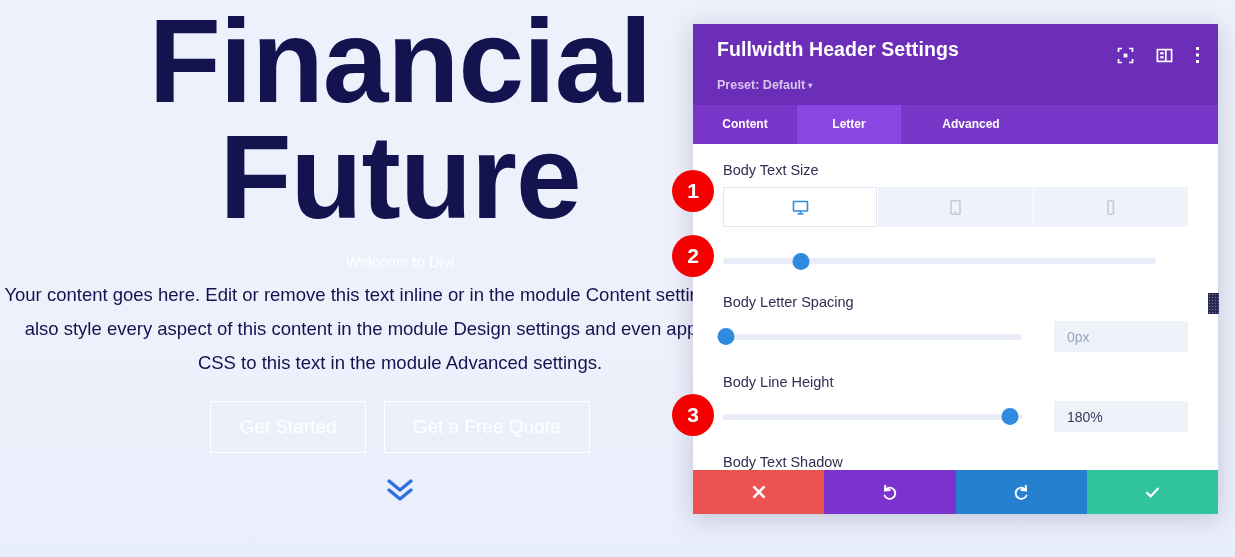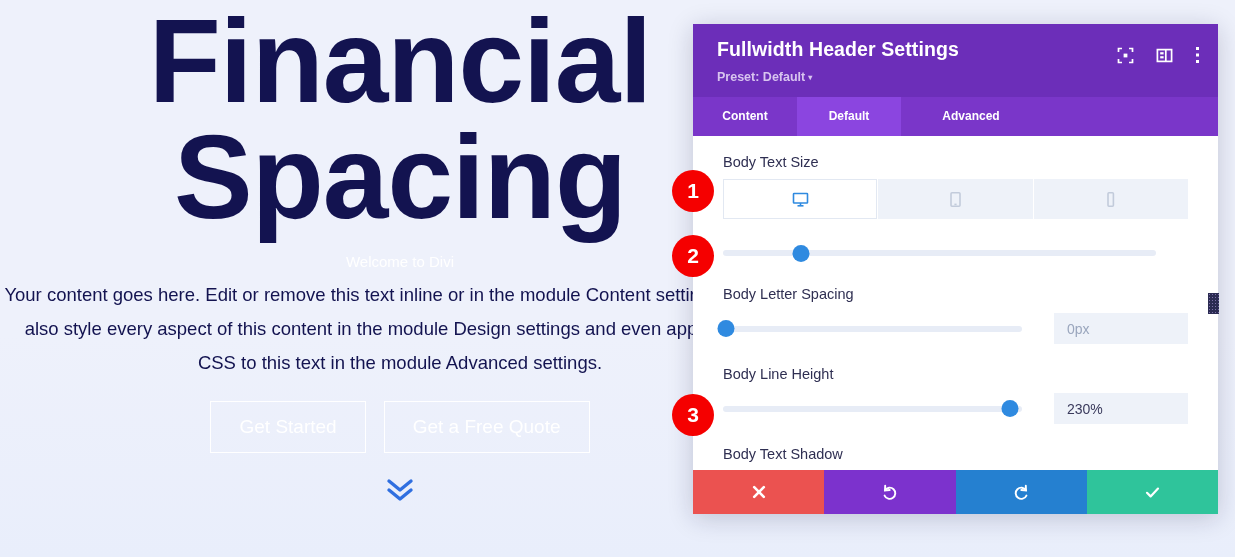--- a/index.html
+++ b/index.html
@@ -88,21 +88,21 @@
     position:relative;
     flex:0 0 auto;
   }
   .modal-title {
     color:#ffffff;
     font-size:19.5px;
     font-weight:bold;
     letter-spacing:0.1px;
   }
   .modal-preset {
-    margin-top:9px;
+    margin-top:17px;
     color:#d8c4ef;
     font-size:12.5px;
     font-weight:bold;
     cursor:pointer;
     display:inline-block;
   }
   .modal-preset .caret { font-size:8px; margin-left:3px; vertical-align:middle; }
   .header-icons {
     position:absolute;
     right:18px; top:22px;
@@ -245,21 +245,21 @@
     z-index:40;
   }
 </style>
 </head>
 <body>
 
 <div class="canvas">
   <div class="hero">
     <div class="hero-title">
       <span>Financial</span>
-      <span class="line2">Spacing</span>
+      <span class="line2">Future</span>
     </div>
     <div class="welcome">Welcome to Divi</div>
     <div class="hero-body">Your content goes here. Edit or remove this text inline or in the module Content settings. You can also style every aspect of this content in the module Design settings and even apply custom CSS to this text in the module Advanced settings.</div>
     <div class="hero-buttons">
       <button class="hero-btn">Get Started</button>
       <button class="hero-btn">Get a Free Quote</button>
     </div>
     <div class="scroll-chevron">
       <svg width="34" height="30" viewBox="0 0 34 30" fill="none" stroke="currentColor" stroke-width="3.4" stroke-linecap="round" stroke-linejoin="round">
         <polyline points="6,8 17,17 28,8"></polyline>
@@ -299,21 +299,21 @@
           <rect x="1" y="1" width="3" height="3"></rect>
           <rect x="1" y="7.5" width="3" height="3"></rect>
           <rect x="1" y="14" width="3" height="3"></rect>
         </svg>
       </span>
     </div>
   </div>
 
   <div class="tabs">
     <div class="tab">Content</div>
-    <div class="tab active">Default</div>
+    <div class="tab active">Letter</div>
     <div class="tab wide">Advanced</div>
   </div>
 
   <div class="modal-body">
 
     <div class="field-label tight">Body Text Size</div>
     <div class="device-row">
       <div class="device-btn active">
         <svg width="17" height="17" viewBox="0 0 17 17" fill="none" stroke="currentColor" stroke-width="1.6">
           <rect x="1.5" y="2.5" width="14" height="9.5" rx="0.6"></rect>
@@ -348,21 +348,21 @@
       </div>
       <div class="value-box placeholder">0px</div>
     </div>
 
     <div class="field-label">Body Line Height</div>
     <div class="slider-row">
       <div class="slider-wrap">
         <div class="slider-track"></div>
         <div class="slider-handle" id="h2" style="left: 96%;"></div>
       </div>
-      <div class="value-box">230%</div>
+      <div class="value-box">180%</div>
     </div>
 
     <div class="field-label">Body Text Shadow</div>
 
   </div>
 
   <div class="action-bar">
     <div class="action-btn" id="a0" style="background: rgb(235, 82, 80);">
       <svg width="16" height="16" viewBox="0 0 16 16" fill="none" stroke="currentColor" stroke-width="2.6" stroke-linecap="round">
         <line x1="3.2" y1="3.2" x2="12.8" y2="12.8"></line>

